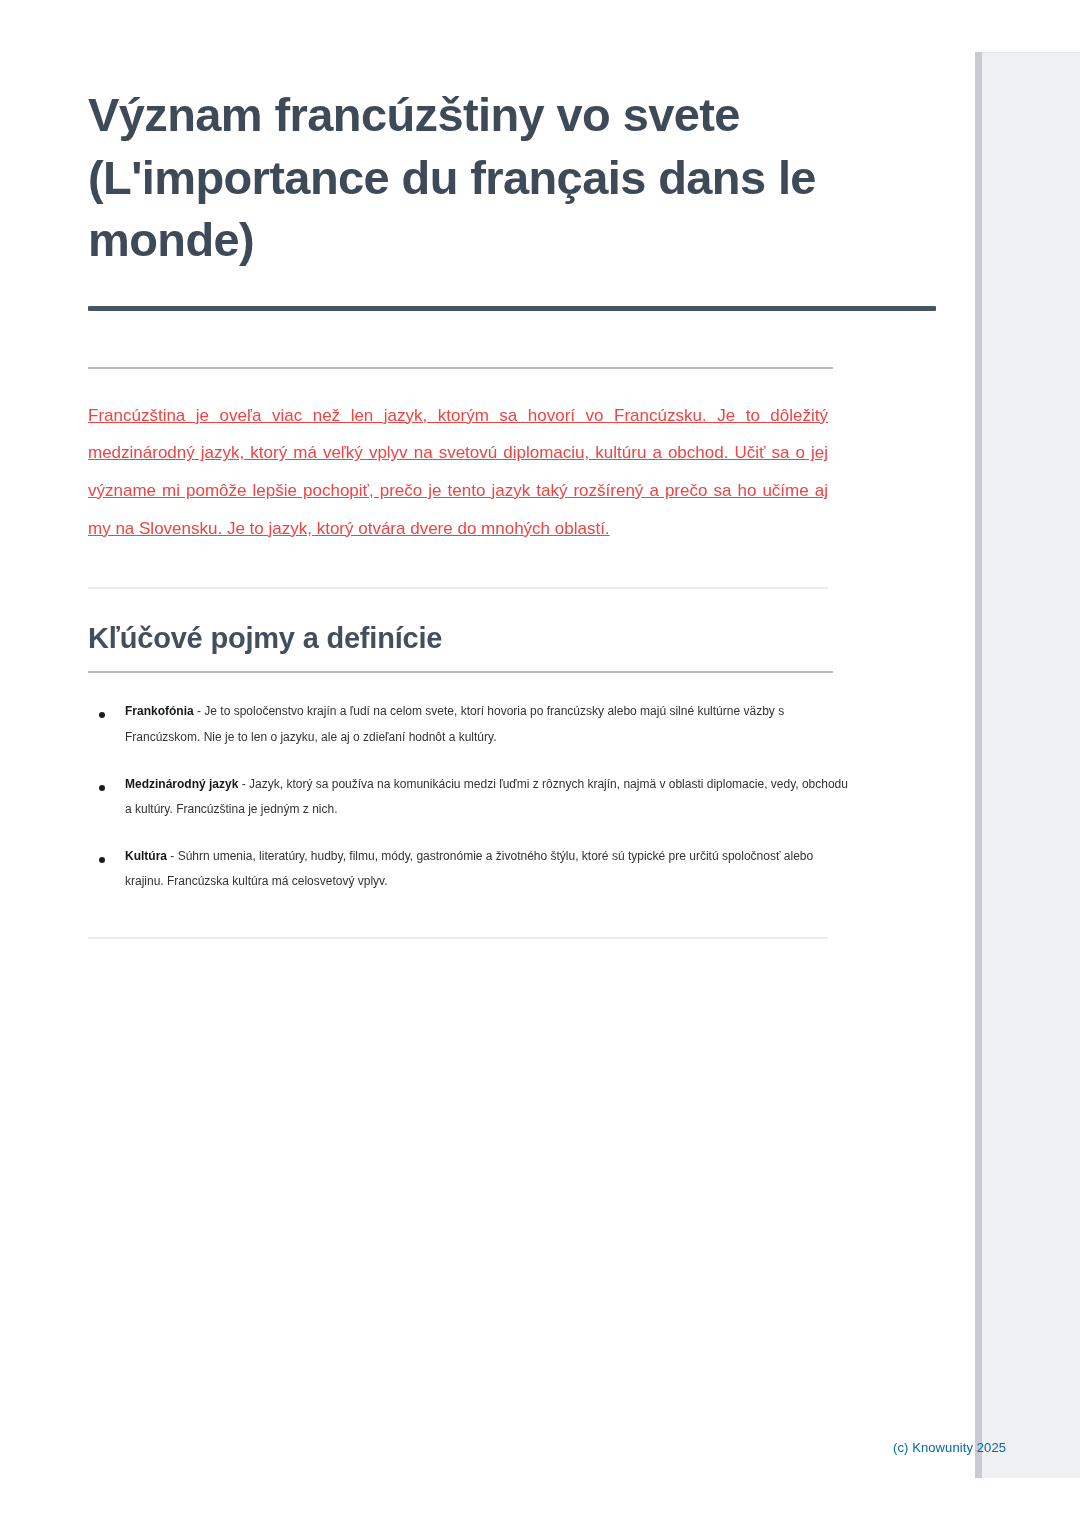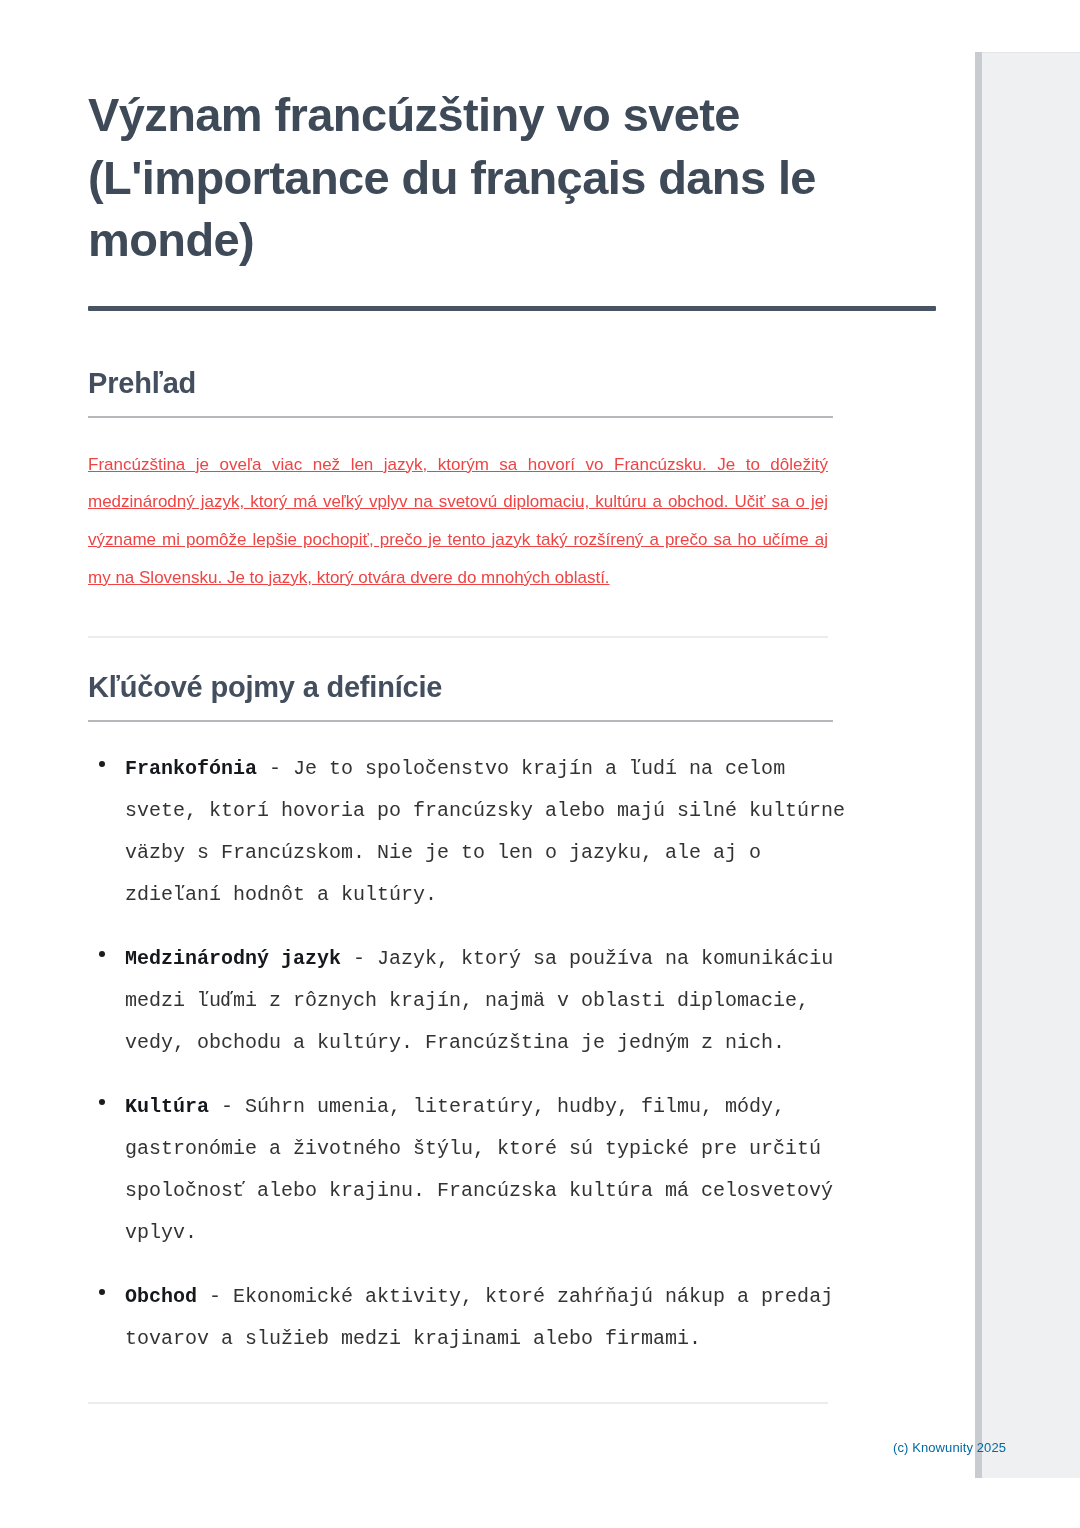--- a/index.html
+++ b/index.html
@@ -111,24 +111,23 @@
   .term-list {
     margin-top: 26px;
     width: 760px;
     list-style: none;
   }
 
   .term-item {
     position: relative;
     padding-left: 37px;
     margin-bottom: 22px;
-    font-size: 20px;
+    font-size: 12px;
     line-height: 2.1;
     color: #333333;
-    font-family: Liberation Mono, monospace;
   }
   .term-item:last-child { margin-bottom: 0; }
 
   .term-item .bullet {
     position: absolute;
     left: 11px;
     top: 13px;
     width: 6px;
     height: 6px;
     border-radius: 50%;
@@ -161,36 +160,34 @@
   <div class="scroll-rail"></div>
   <div class="scroll-thumb"></div>
 
   <div class="doc">
 
     <h1 class="doc-title">Význam francúzštiny vo svete (L'importance du français dans le monde)</h1>
 
     <div class="title-rule"></div>
 
     <section class="section sec-overview">
-      <h2 class="section-heading">Prehľad</h2>
       <div class="heading-rule"></div>
       <p class="body-text">Francúzština je oveľa viac než len jazyk, ktorým sa hovorí vo Francúzsku. Je to dôležitý medzinárodný jazyk, ktorý má veľký vplyv na svetovú diplomaciu, kultúru a obchod. Učiť sa o jej význame mi pomôže lepšie pochopiť, prečo je tento jazyk taký rozšírený a prečo sa ho učíme aj my na Slovensku. Je to jazyk, ktorý otvára dvere do mnohých oblastí.</p>
     </section>
 
     <div class="soft-divider"></div>
 
     <section class="section sec-terms">
       <h2 class="section-heading">Kľúčové pojmy a definície</h2>
       <div class="heading-rule"></div>
 
       <ul class="term-list" id="term-list">
           <li class="term-item"><span class="bullet"></span><span class="term-name">Frankofónia</span><span class="term-sep"> - </span><span class="term-definition">Je to spoločenstvo krajín a ľudí na celom svete, ktorí hovoria po francúzsky alebo majú silné kultúrne väzby s Francúzskom. Nie je to len o jazyku, ale aj o zdieľaní hodnôt a kultúry.</span></li>
           <li class="term-item"><span class="bullet"></span><span class="term-name">Medzinárodný jazyk</span><span class="term-sep"> - </span><span class="term-definition">Jazyk, ktorý sa používa na komunikáciu medzi ľuďmi z rôznych krajín, najmä v oblasti diplomacie, vedy, obchodu a kultúry. Francúzština je jedným z nich.</span></li>
           <li class="term-item"><span class="bullet"></span><span class="term-name">Kultúra</span><span class="term-sep"> - </span><span class="term-definition">Súhrn umenia, literatúry, hudby, filmu, módy, gastronómie a životného štýlu, ktoré sú typické pre určitú spoločnosť alebo krajinu. Francúzska kultúra má celosvetový vplyv.</span></li>
-          <li class="term-item"><span class="bullet"></span><span class="term-name">Obchod</span><span class="term-sep"> - </span><span class="term-definition">Ekonomické aktivity, ktoré zahŕňajú nákup a predaj tovarov a služieb medzi krajinami alebo firmami.</span></li>
         </ul>
     </section>
 
     <div class="soft-divider" style="margin-top:42px"></div>
 
 
   </div>
 
   <div class="watermark">(c) Knowunity 2025</div>
 

